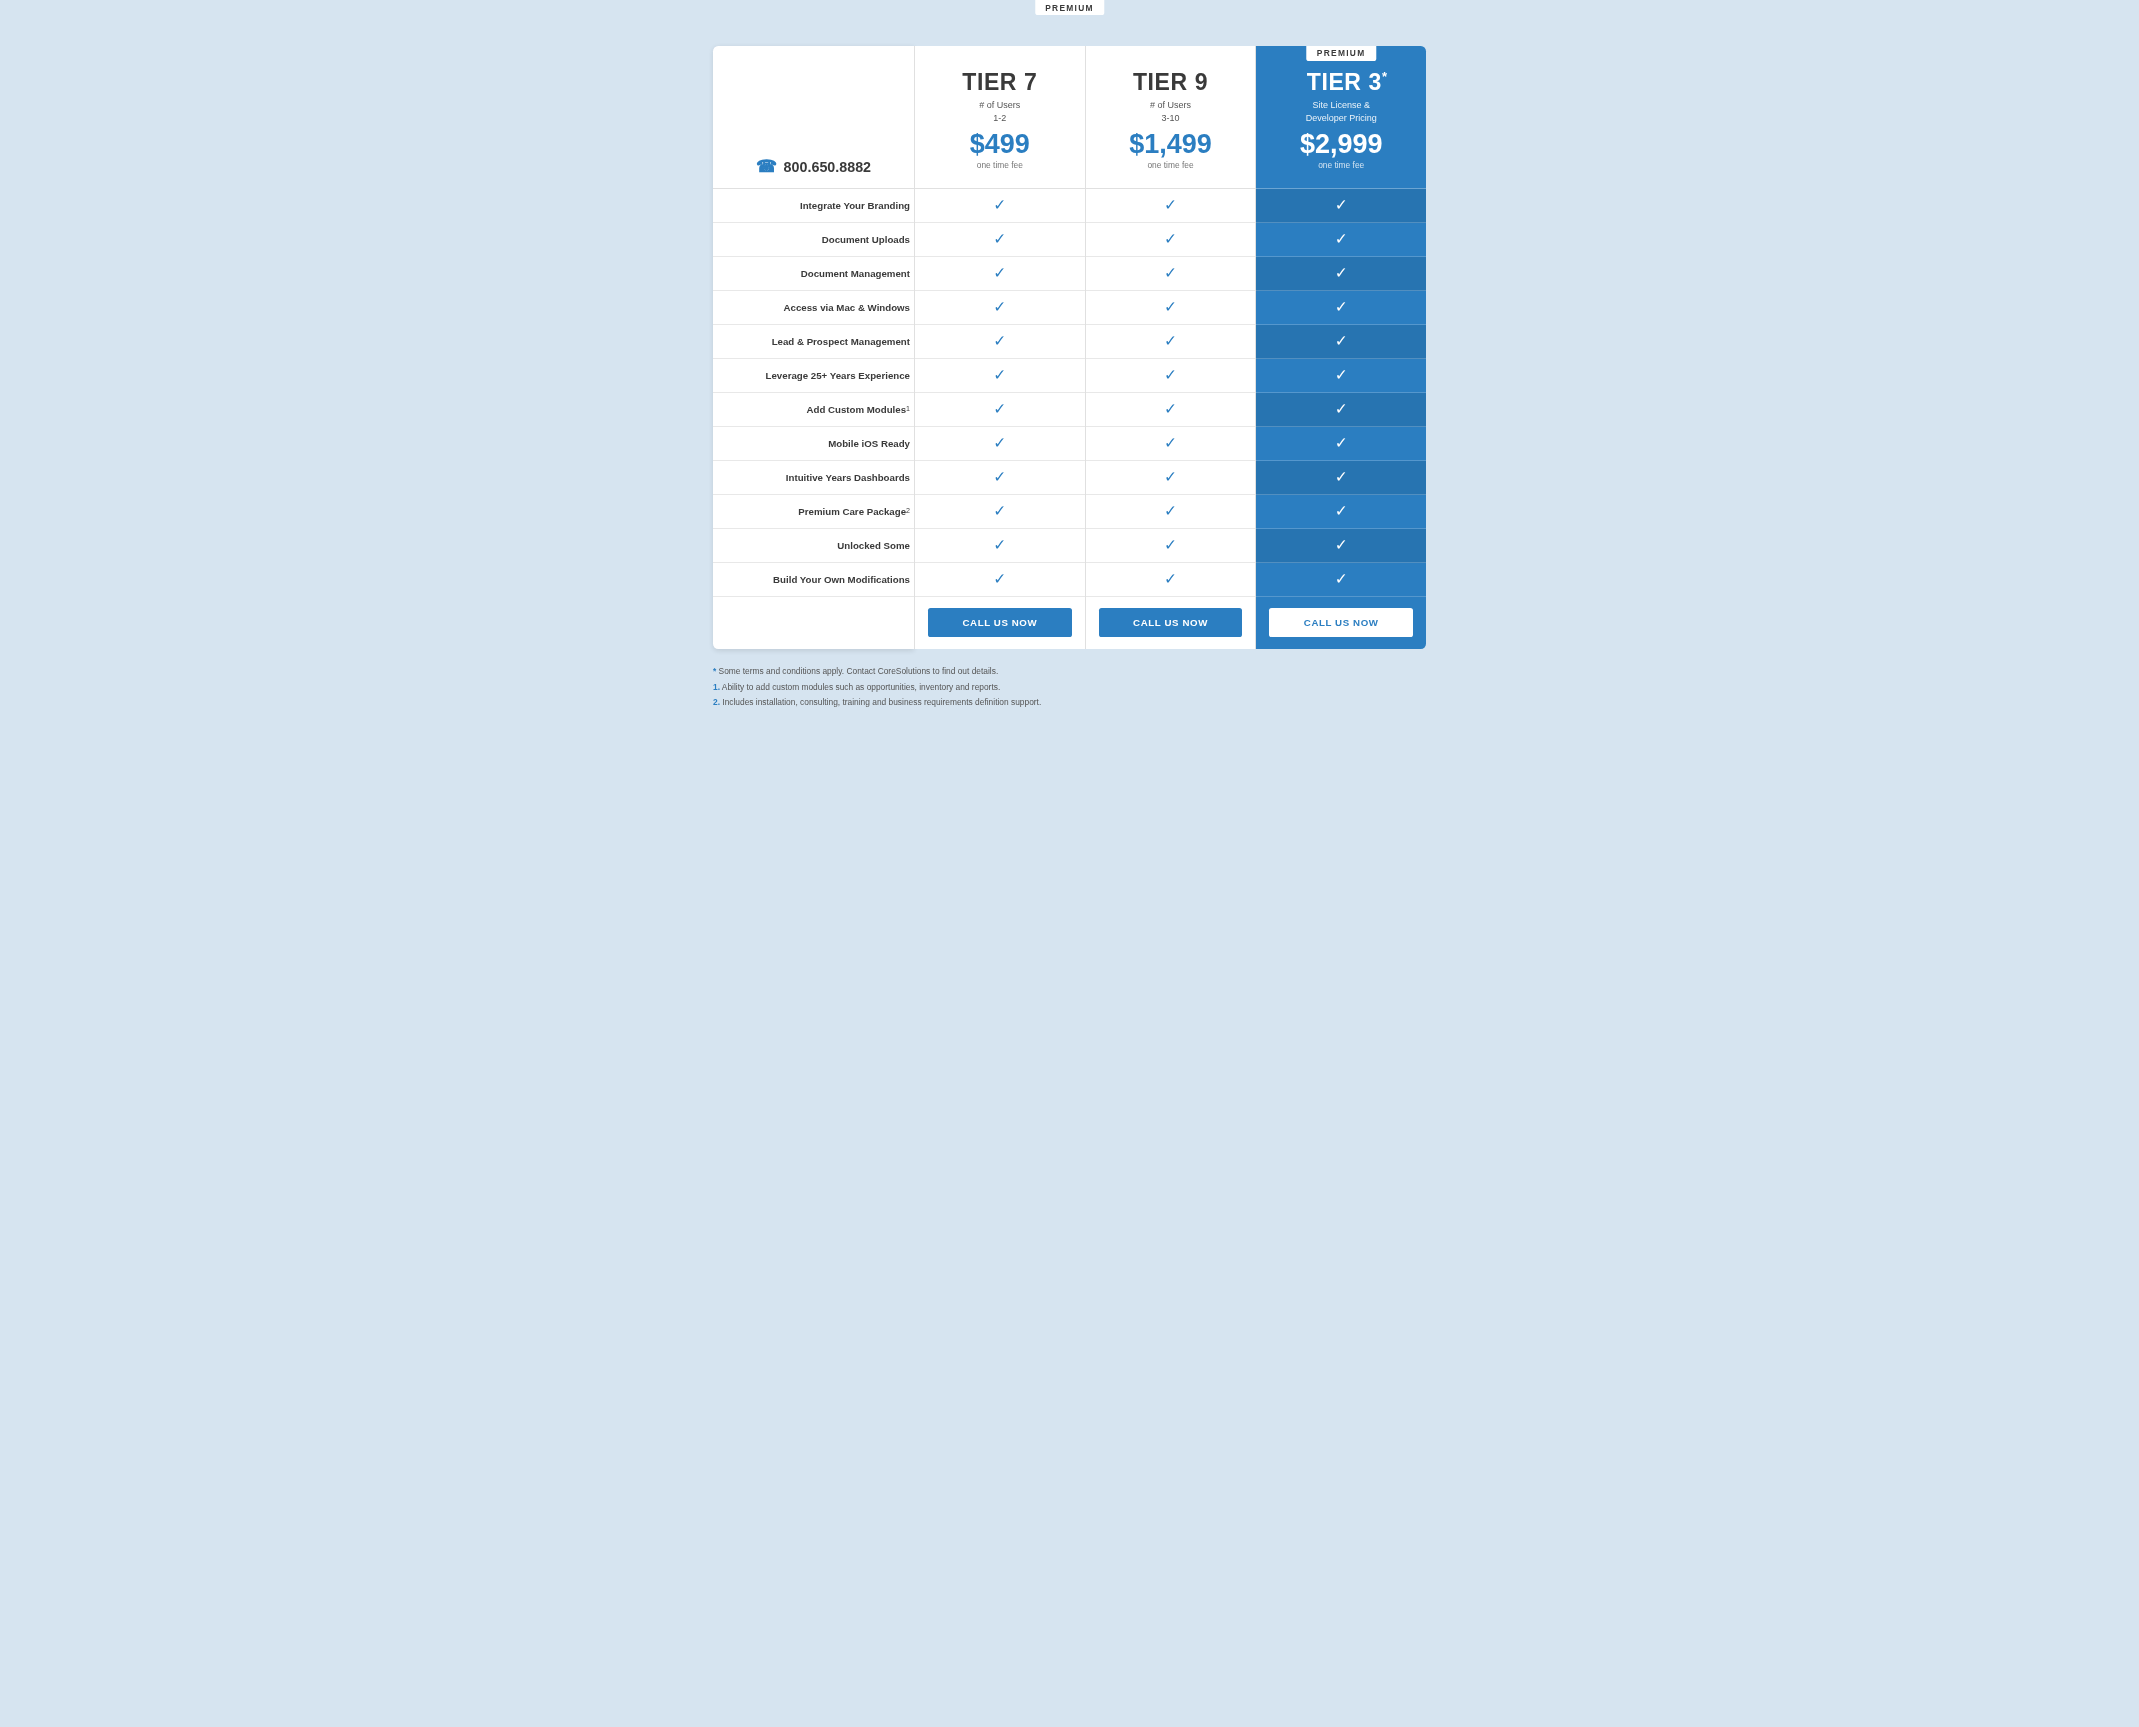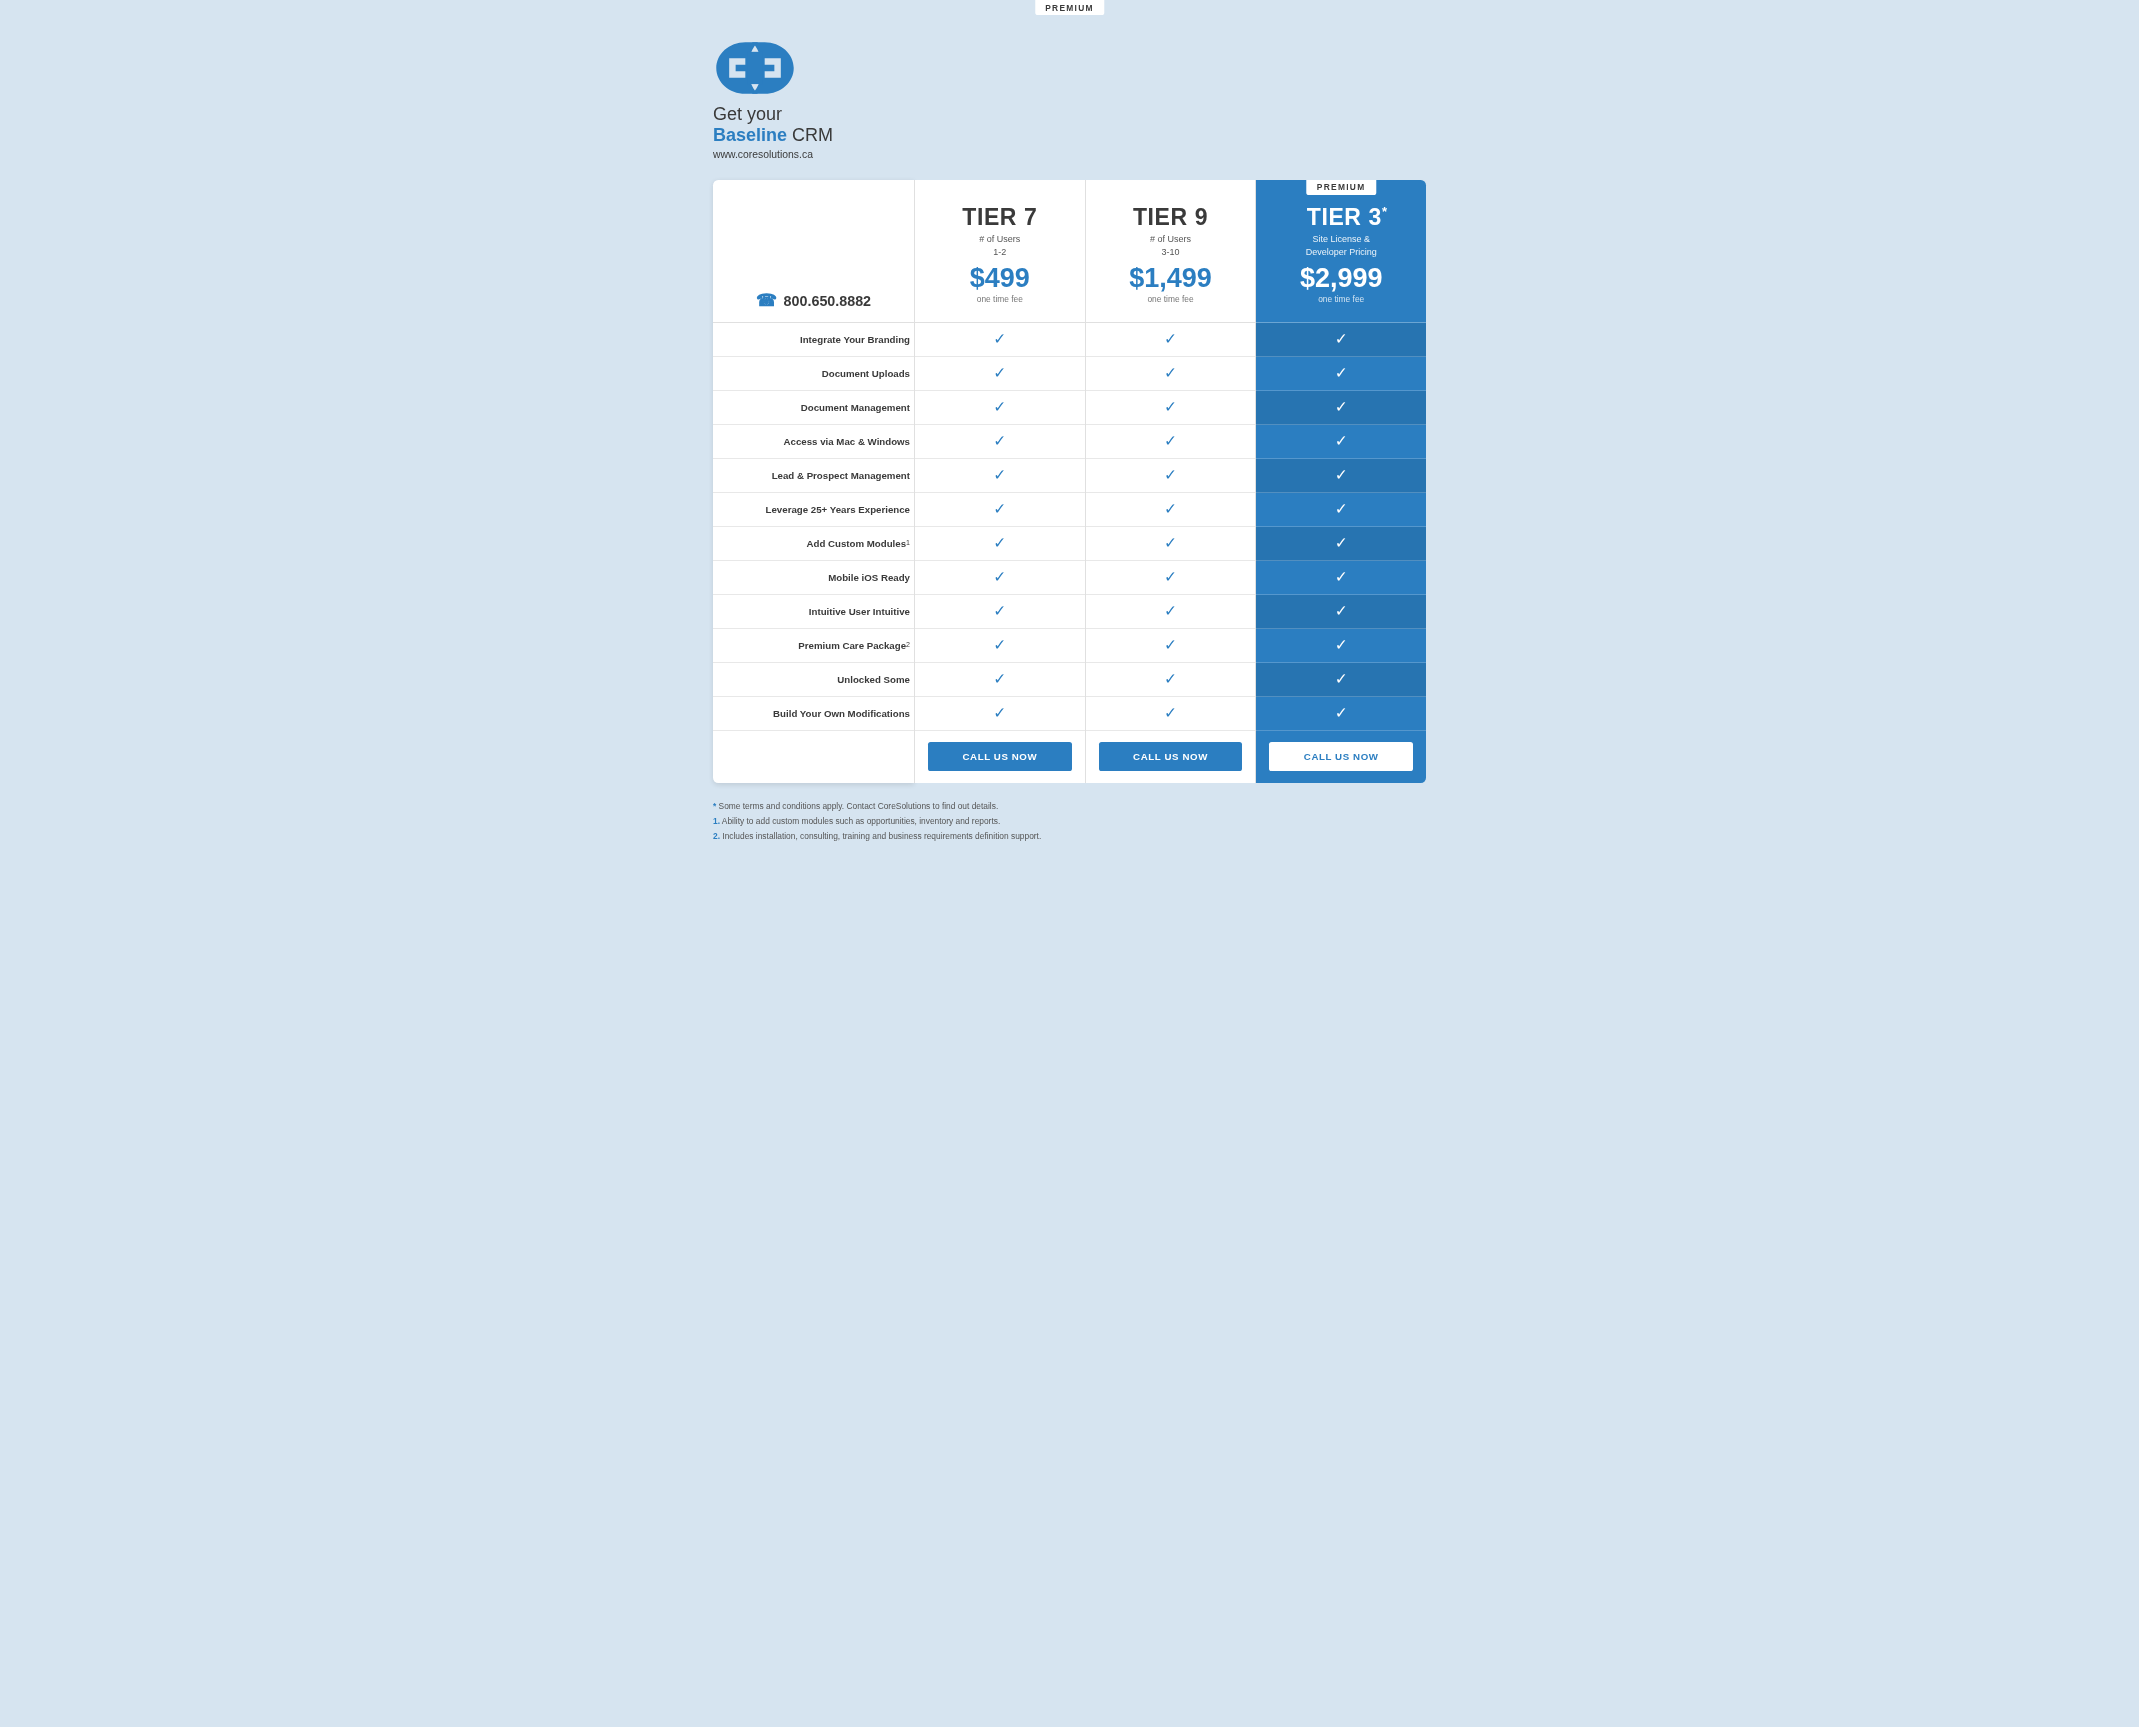--- a/index.html
+++ b/index.html
@@ -266,47 +266,20 @@
       color: #2b7ec1;
       font-weight: 600;
     }
   </style>
 </head>
 <body>
 
 <div class="page-wrapper">
 
   <div class="header">
-    <div class="logo-area">
-
-      <svg class="logo-svg" viewBox="0 0 130 110" fill="none" xmlns="http://www.w3.org/2000/svg">
-        <rect width="130" height="110" fill="none"></rect>
-
-        <g transform="translate(5,5)">
-
-          <path d="M45 20 C20 20, 0 38, 0 60 C0 82, 20 100, 45 100 L65 100 C65 100, 50 90, 50 60 C50 30, 65 20, 65 20 Z" fill="#2b7ec1"></path>
-
-          <path d="M75 20 C100 20, 120 38, 120 60 C120 82, 100 100, 75 100 L55 100 C55 100, 70 90, 70 60 C70 30, 55 20, 55 20 Z" fill="#2b7ec1"></path>
-
-          <rect x="48" y="35" width="24" height="50" fill="#2b7ec1"></rect>
-
-          <path d="M20 45 L45 45 L45 55 L30 55 L30 65 L45 65 L45 75 L20 75 Z" fill="#d6e4f0"></path>
-
-          <path d="M100 45 L75 45 L75 55 L90 55 L90 65 L75 65 L75 75 L100 75 Z" fill="#d6e4f0"></path>
-        </g>
-      </svg>
-
-      <div>
-        <div class="get-your">
-          <span>Get your</span><br>
-          <span class="baseline-text">Baseline</span><span class="crm-text"> CRM</span>
-        </div>
-        <div class="website">www.coresolutions.ca</div>
-      </div>
-    </div>
 
   </div>
 
   <div class="pricing-table">
 
     <div class="features-col">
       <div class="features-header">
         <div class="phone-row">
           <span class="phone-icon">☎</span>
           <span>800.650.8882</span>
@@ -315,21 +288,21 @@
 
       <div id="feature-rows-container">
           <div class="feature-row">Integrate Your Branding</div>
           <div class="feature-row">Document Uploads</div>
           <div class="feature-row">Document Management</div>
           <div class="feature-row">Access via Mac &amp; Windows</div>
           <div class="feature-row">Lead &amp; Prospect Management</div>
           <div class="feature-row">Leverage 25+ Years Experience</div>
           <div class="feature-row">Add Custom Modules <sup>1</sup></div>
           <div class="feature-row">Mobile iOS Ready</div>
-          <div class="feature-row">Intuitive User Intuitive</div>
+          <div class="feature-row">Intuitive Years Dashboards</div>
           <div class="feature-row">Premium Care Package <sup>2</sup></div>
           <div class="feature-row">Unlocked Some</div>
           <div class="feature-row">Build Your Own Modifications</div>
         </div>
     </div>
 
     <div id="tier-cols-container" style="display:flex; flex:1;">
         <div class="tier-col">
       <div class="tier-header">
 

